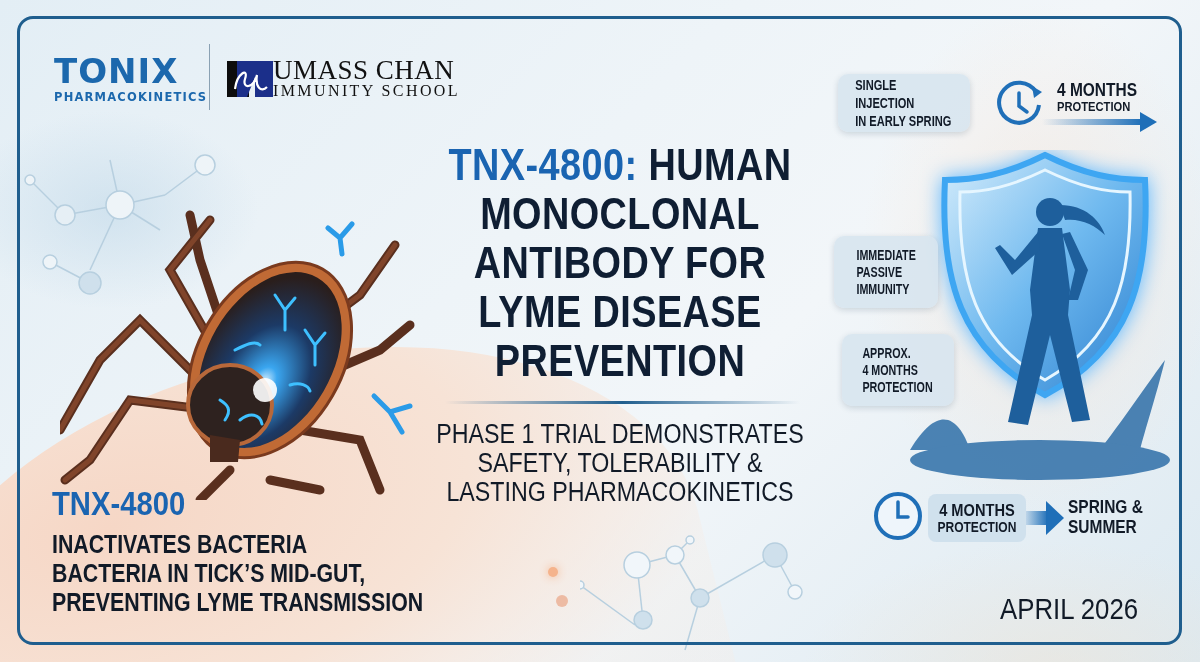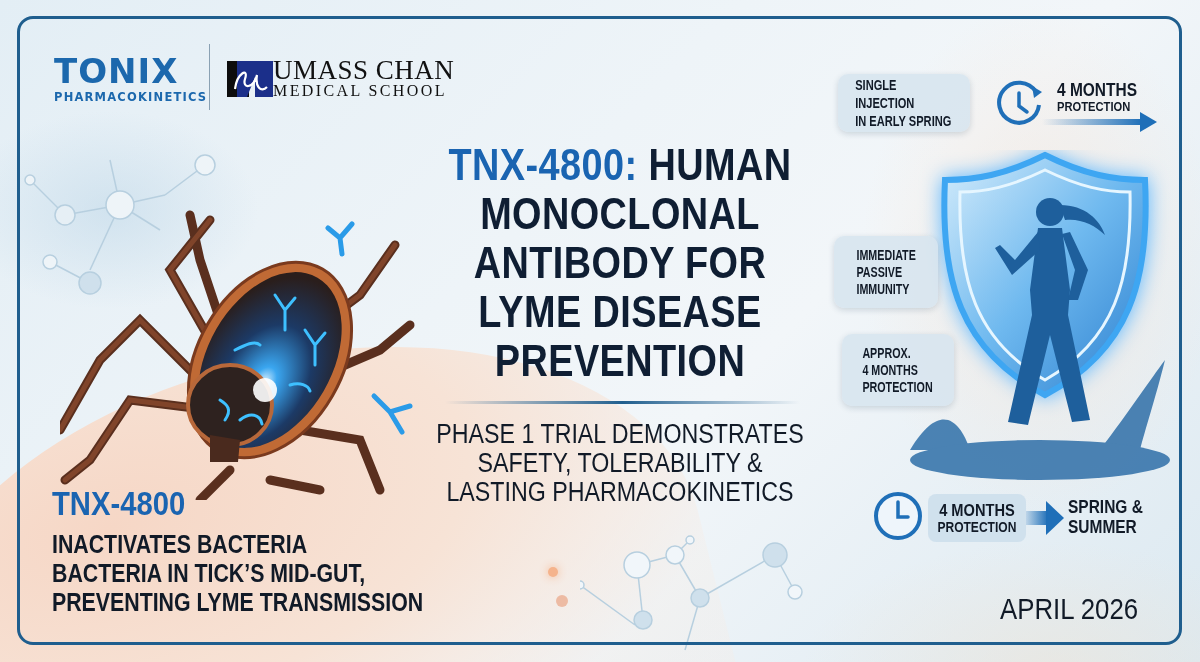--- a/index.html
+++ b/index.html
@@ -144,21 +144,21 @@
 </div>
 <div class="logo-divider"></div>
 <div class="logo-umass">
   <svg class="umass-mark" width="46" height="40" viewBox="0 0 46 40">
     <rect x="0" y="2" width="22" height="36" fill="#0d0d0d"></rect>
     <polygon points="10,2 46,2 46,38 28,38 28,18 20,38 10,38" fill="#1b2f8a"></polygon>
     <path d="M8 30 C 10 14, 22 8, 18 20 C 15 30, 26 30, 30 16 C 28 28, 34 34, 40 28" stroke="#fff" stroke-width="2.2" fill="none"></path>
   </svg>
   <div class="umass-text">
     <div class="l1">UMASS CHAN</div>
-    <div class="l2">MEDICAL SCHOOL</div>
+    <div class="l2">IMMUNITY SCHOOL</div>
   </div>
 </div>
 
 <svg class="illus" style="left:60px;top:200px" width="360" height="300" viewBox="0 0 360 300">
   <defs>
     <radialGradient id="gut" cx="0.55" cy="0.62" r="0.6">
       <stop offset="0" stop-color="#e8f6ff"></stop>
         <stop offset="0.15" stop-color="#3aa6f0"></stop>
       <stop offset="0.55" stop-color="#1c3a66"></stop>
         <stop offset="1" stop-color="#2a1e1c"></stop>

